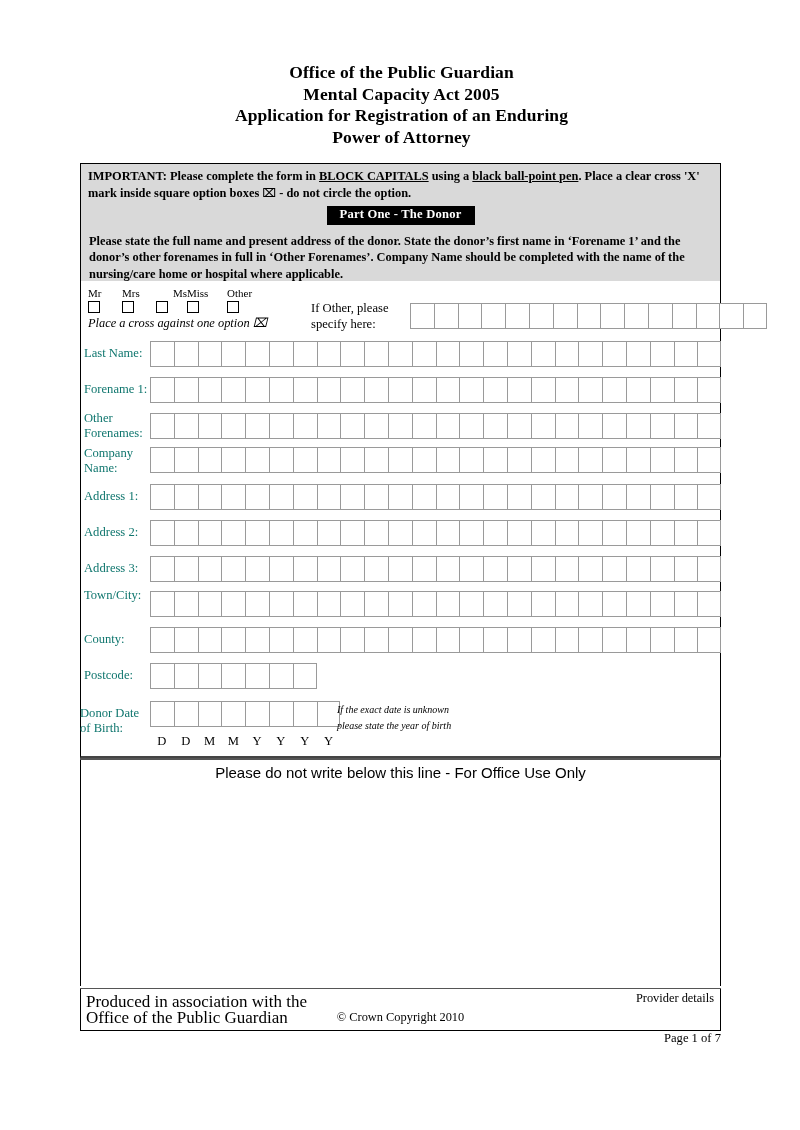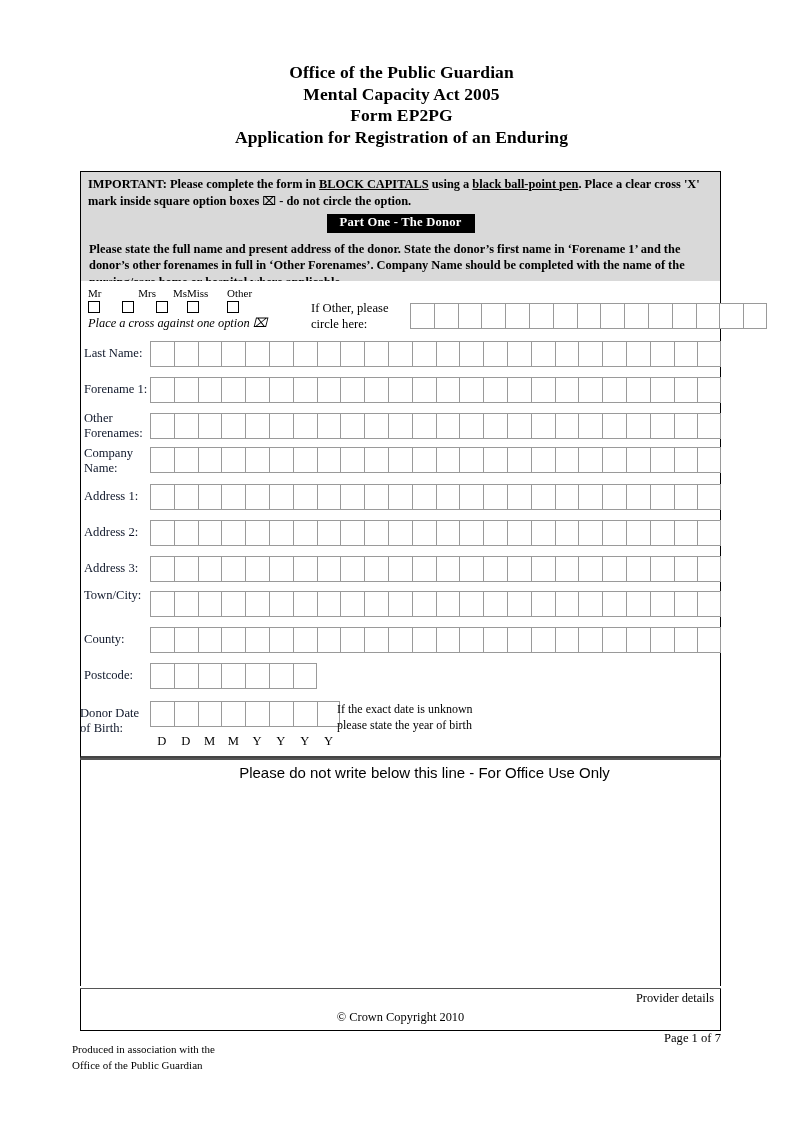--- a/index.html
+++ b/index.html
@@ -35,21 +35,21 @@
     font-weight: bold;
     font-size: 17.5px;
     line-height: 21.5px;
     letter-spacing: 0.1px;
   }
 
   
   .grey-box {
     position: absolute;
     left: 80px;
-    top: 171px;
+    top: 163px;
     width: 641px;
     background: #d9d9d9;
     border-top: 1.6px solid #000;
     border-left: 1.6px solid #000;
     border-right: 1.3px solid #000;
     box-sizing: border-box;
   }
   .important-text {
     font-weight: bold;
     font-size: 12.4px;
@@ -93,21 +93,21 @@
     border-bottom: 2.2px solid #444;
     box-sizing: border-box;
     background: #fff;
   }
 
   
   .row-label {
     position: absolute;
     font-size: 12.6px;
     line-height: 15px;
-    color: #0f172a;
+    color: #0f766e;
     white-space: pre-line;
   }
 
   .cellrow {
     position: absolute;
     display: flex;
     height: 26px;
   }
   .cell {
     width: 23.8px;
@@ -168,21 +168,22 @@
   }
   .dob-letters span {
     width: 23.8px;
     text-align: center;
     display: inline-block;
   }
   .dob-note {
     position: absolute;
     left: 337px;
     top: 702px;
-    font-size: 12px;
+    font-style: italic;
+    font-size: 10px;
     line-height: 15.5px;
     white-space: pre-line;
   }
 
   
   .office-line {
     position: absolute;
     left: 80px;
     top: 758px;
     width: 641px;
@@ -190,21 +191,20 @@
   }
   .office-text {
     position: absolute;
     left: 80px;
     top: 764px;
     width: 641px;
     text-align: center;
     font-family: "Liberation Sans", "DejaVu Sans", sans-serif;
     font-size: 15px;
     line-height: 18px;
-    padding-left: 24px;
   }
   .office-box {
     position: absolute;
     left: 80px;
     top: 758px;
     width: 641px;
     height: 228px;
     border-left: 1.3px solid #000;
     border-right: 1.3px solid #000;
     box-sizing: border-box;
@@ -232,26 +232,25 @@
   .provider-details {
     position: absolute;
     right: 86px;
     top: 991px;
     font-size: 12.4px;
     line-height: 15px;
     text-align: right;
   }
   .footer-left {
     position: absolute;
-    left: 72px;
+    left: 86px;
     top: 994px;
-    font-size: 11px;
+    font-size: 17px;
     line-height: 15.5px;
     white-space: pre-line;
-    margin-top: 48px;
   }
   .footer-copyright {
     position: absolute;
     left: 80px;
     top: 1010px;
     width: 641px;
     text-align: center;
     font-size: 12.4px;
     line-height: 15px;
   }
@@ -266,40 +265,40 @@
   }
 </style>
 </head>
 <body>
 
 <div class="page">
 
   <div class="title-block">
     <div class="title-line">Office of the Public Guardian</div>
     <div class="title-line">Mental Capacity Act 2005</div>
-    <div class="title-line">Form EP2PG</div>
     <div class="title-line">Application for Registration of an Enduring</div>
+    <div class="title-line">Power of Attorney</div>
   </div>
 
   <div class="grey-box">
     <div class="important-text">
       <span>IMPORTANT: Please complete the form in </span><u>BLOCK CAPITALS</u><span> using a </span><u>black ball-point pen</u><span>.  Place a clear cross 'X' mark inside square option boxes </span><span class="cross-glyph">⌧</span><span> - do not circle the option.</span>
     </div>
     <div class="part-banner-wrap">
       <span class="part-banner">Part One - The Donor</span>
     </div>
     <div class="donor-instructions">Please state the full name and present address of the donor.  State the donor’s first name in ‘Forename 1’ and the donor’s other forenames in full in ‘Other Forenames’. Company Name should be completed with the name of the nursing/care home or hospital where applicable.</div>
   </div>
 
   <div class="form-frame"></div>
 
   <div class="title-opts">
     <div class="opt-labels" id="opt-labels">
         <div class="opt-item" style="width: 34px;">Mr</div>
-        <div class="opt-item" style="width: 34px; text-align: right;">Mrs</div>
+        <div class="opt-item" style="width: 34px;">Mrs</div>
         <div class="opt-item" style="width: 31px; text-align: right;">Ms</div>
         <div class="opt-item" style="width: 40px;">Miss</div>
         <div class="opt-item" style="width: 40px;">Other</div>
       </div>
     <div class="opt-boxes" id="opt-boxes">
         <div class="opt-cell" style="width: 34px;">
           <div class="opt-box"></div>
         </div>
         <div class="opt-cell" style="width: 34px;">
           <div class="opt-box"></div>
@@ -311,21 +310,21 @@
           <div class="opt-box"></div>
         </div>
         <div class="opt-cell" style="width: 40px;">
           <div class="opt-box"></div>
         </div>
       </div>
     <div class="place-cross">Place a cross against one option ⌧</div>
   </div>
 
   <div class="ifother-label">If Other, please
-circle here:</div>
+specify here:</div>
 
   <div id="rows-host">
       <div class="cellrow" style="left: 410px; top: 303px;">
         <div class="cell"></div>
         <div class="cell"></div>
         <div class="cell"></div>
         <div class="cell"></div>
         <div class="cell"></div>
         <div class="cell"></div>
         <div class="cell"></div>

